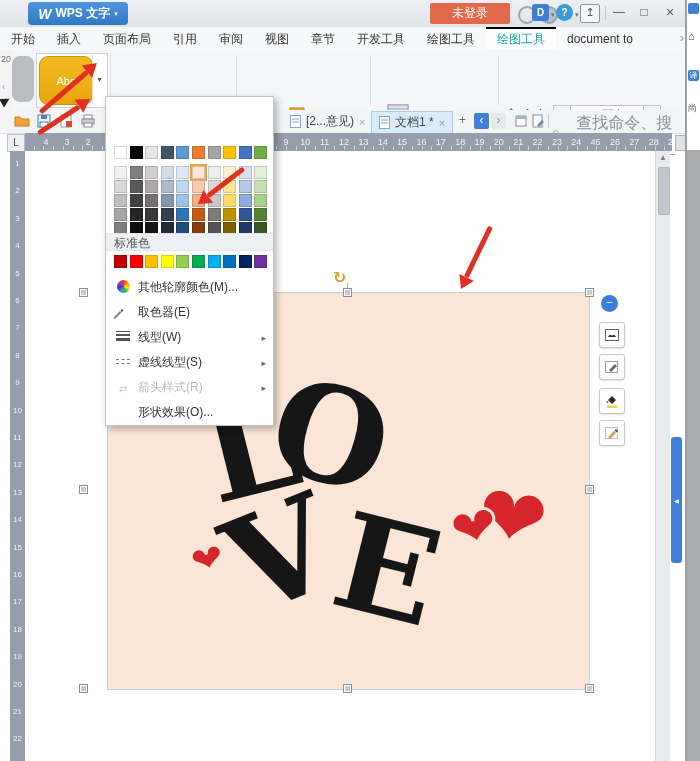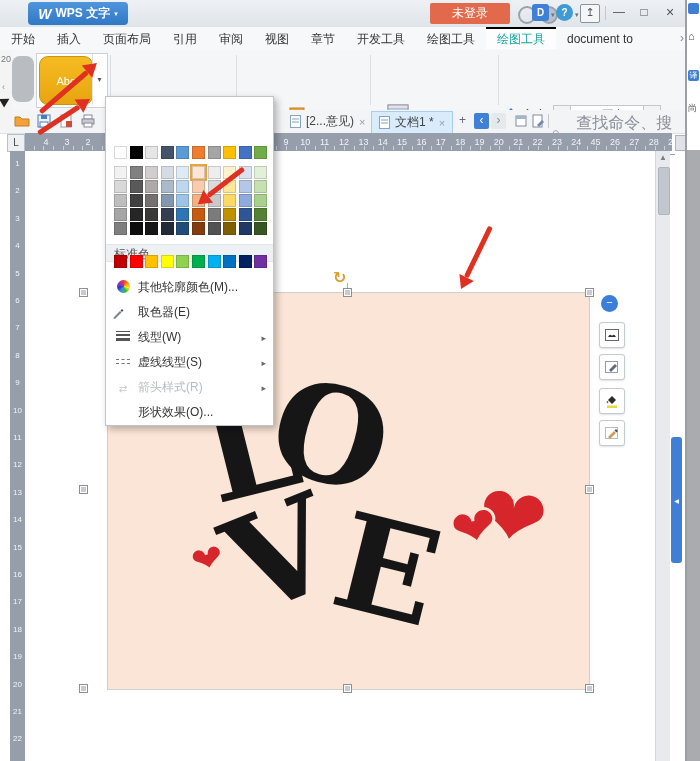--- a/index.html
+++ b/index.html
@@ -548,21 +548,21 @@
         <div class="sw" style="left: 23.6px; top: 125px; background: rgb(13, 13, 13);"></div>
         <div class="sw" style="left: 39.2px; top: 125px; background: rgb(23, 22, 22);"></div>
         <div class="sw" style="left: 54.8px; top: 125px; background: rgb(34, 43, 53);"></div>
         <div class="sw" style="left: 70.4px; top: 125px; background: rgb(31, 78, 121);"></div>
         <div class="sw" style="left: 86px; top: 125px; background: rgb(132, 60, 12);"></div>
         <div class="sw" style="left: 101.6px; top: 125px; background: rgb(82, 82, 82);"></div>
         <div class="sw" style="left: 117.2px; top: 125px; background: rgb(127, 96, 0);"></div>
         <div class="sw" style="left: 132.8px; top: 125px; background: rgb(31, 56, 100);"></div>
         <div class="sw" style="left: 148.4px; top: 125px; background: rgb(55, 86, 35);"></div>
       </div>
-    <div class="mhdr" style="top:147px">标准色</div>
+    <div class="mhdr" style="top:136px">标准色</div>
     <div id="std-host">
         <div class="sw" style="left: 8px; top: 158px; background: rgb(192, 0, 0);"></div>
         <div class="sw" style="left: 23.6px; top: 158px; background: rgb(255, 0, 0);"></div>
         <div class="sw" style="left: 39.2px; top: 158px; background: rgb(255, 192, 0);"></div>
         <div class="sw" style="left: 54.8px; top: 158px; background: rgb(255, 255, 0);"></div>
         <div class="sw" style="left: 70.4px; top: 158px; background: rgb(146, 208, 80);"></div>
         <div class="sw" style="left: 86px; top: 158px; background: rgb(0, 176, 80);"></div>
         <div class="sw" style="left: 101.6px; top: 158px; background: rgb(0, 176, 240);"></div>
         <div class="sw" style="left: 117.2px; top: 158px; background: rgb(0, 112, 192);"></div>
         <div class="sw" style="left: 132.8px; top: 158px; background: rgb(0, 32, 96);"></div>

